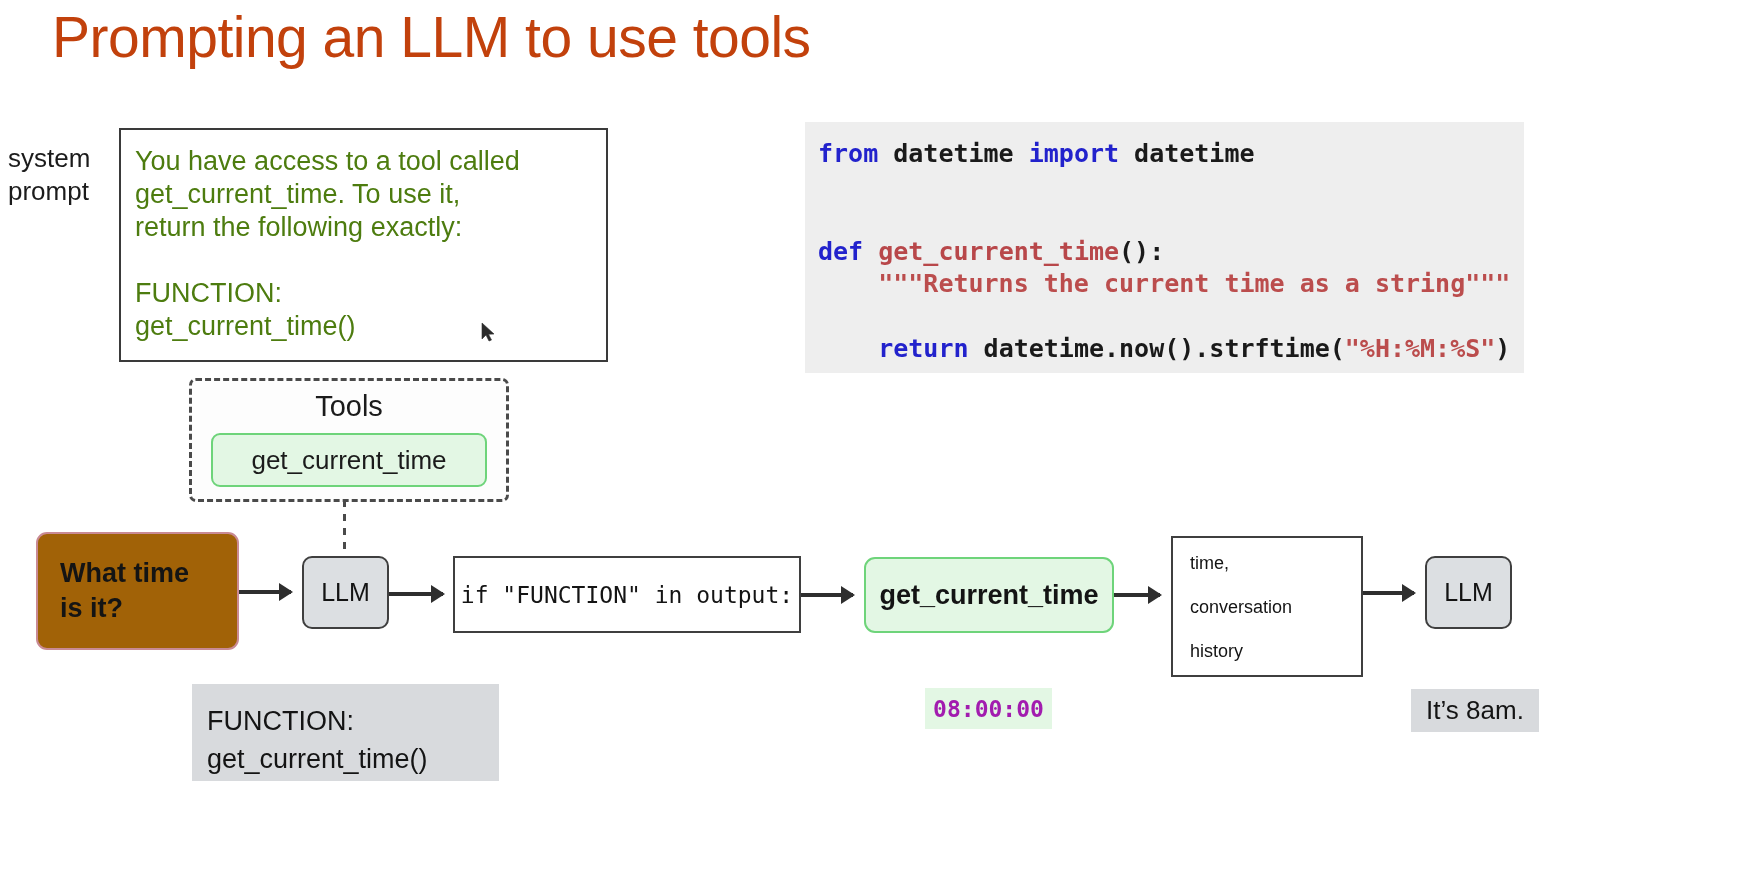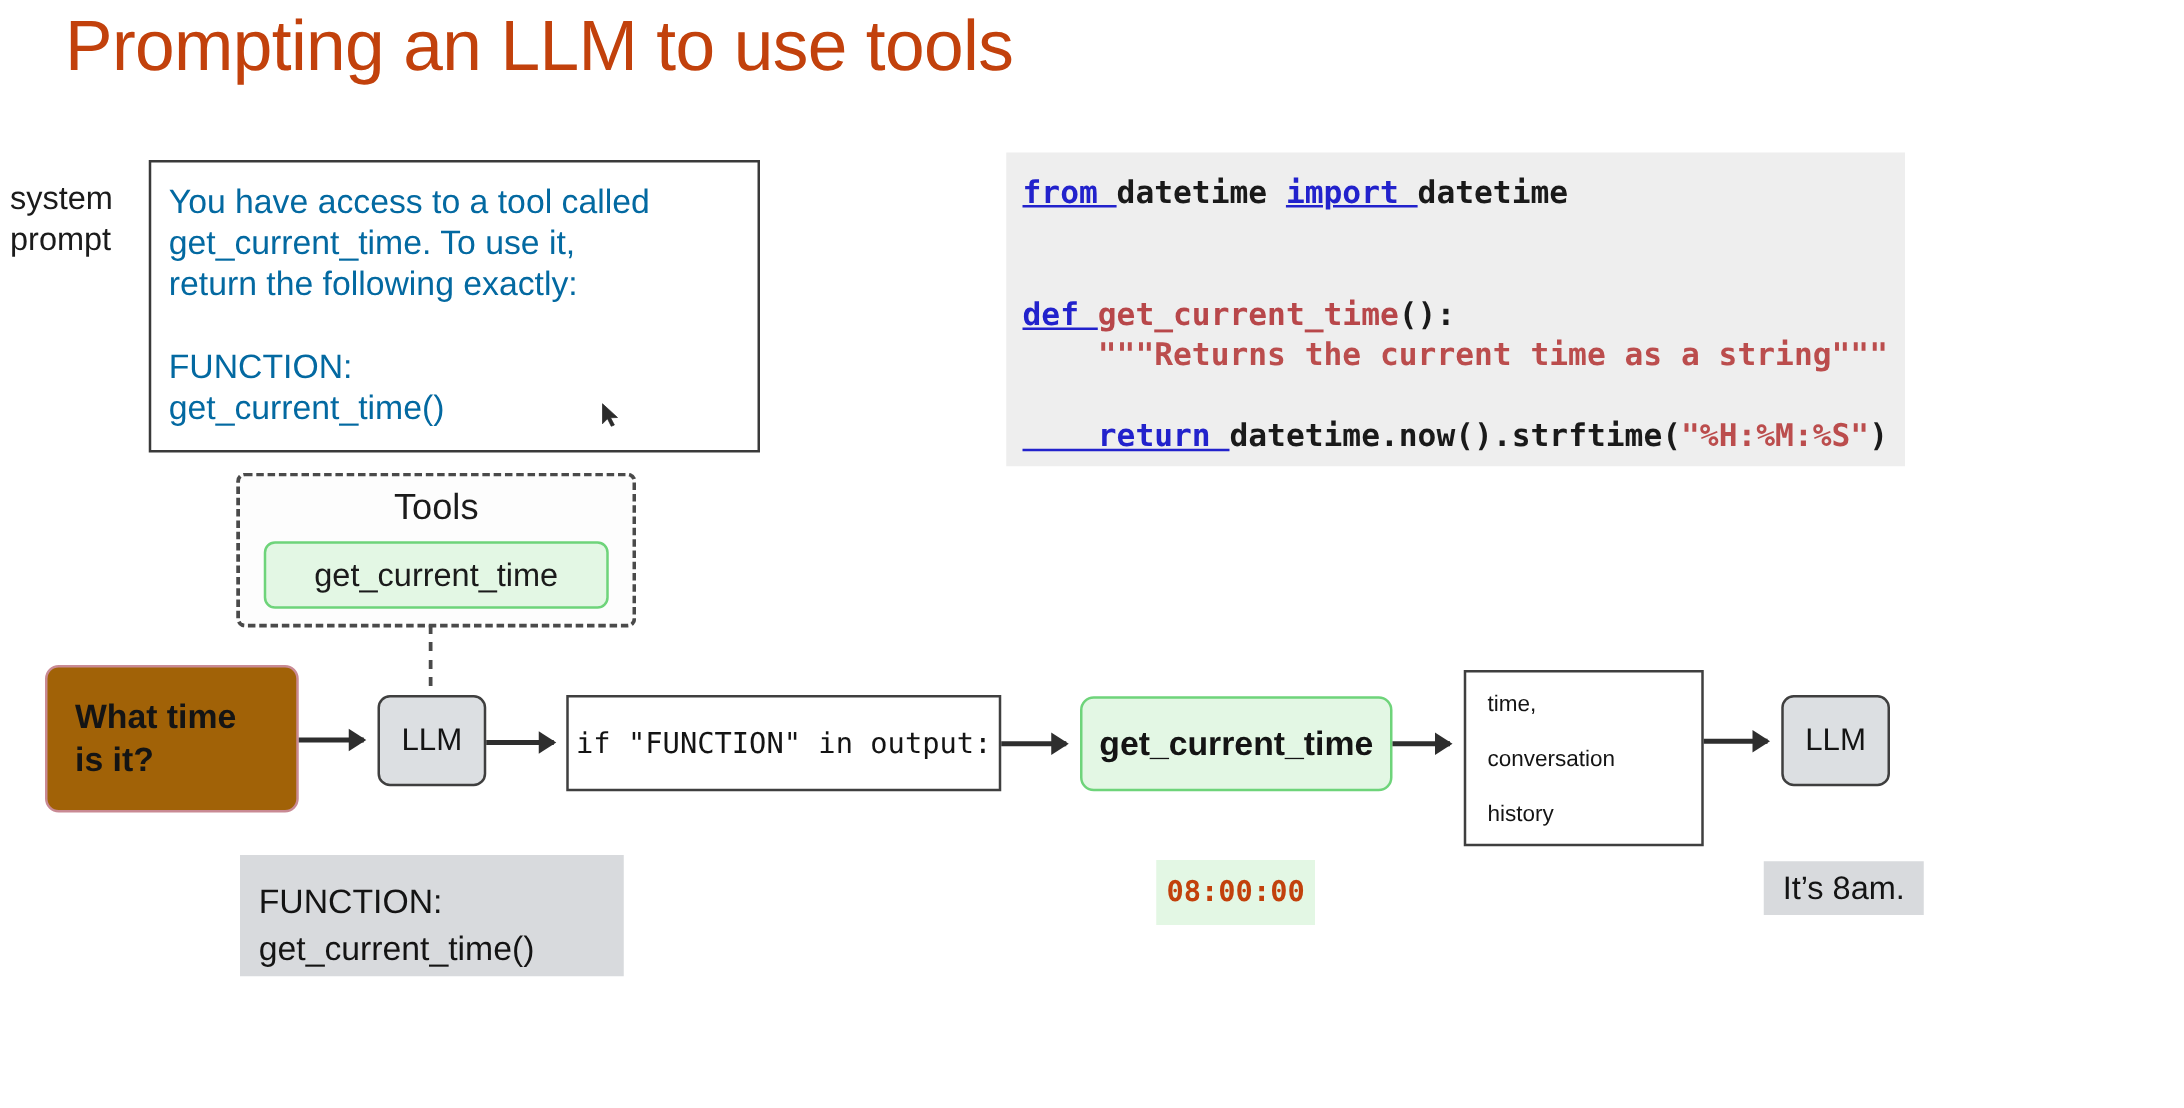--- a/index.html
+++ b/index.html
@@ -47,21 +47,21 @@
     border: 2.5px solid #3a3a3a;
     background: #ffffff;
     box-sizing: border-box;
   }
   #system-prompt-text {
     left: 135px;
     top: 145px;
     width: 460px;
     font-size: 27px;
     line-height: 33px;
-    color: #0369a1;
+    color: #4d7c0f;
     white-space: pre-wrap;
   }
   #cursor-arrow {
     left: 481px;
     top: 322px;
     width: 14px;
     height: 20px;
   }
 
   
@@ -76,21 +76,21 @@
     left: 818px;
     top: 138px;
     width: 700px;
     font-family: "DejaVu Sans Mono", monospace;
     font-size: 25px;
     line-height: 32.5px;
     font-weight: bold;
     white-space: pre;
     color: #1a1a1a;
   }
-  .kw  { color: #2222cc; text-decoration: underline; }
+  .kw  { color: #2222cc; }
   .fn  { color: #b8474a; }
   .str { color: #bb4d4d; }
 
   
   #tools-group {
     left: 189px;
     top: 378px;
     width: 320px;
     height: 124px;
     border: 3px dashed #4a4a4a;
@@ -223,29 +223,29 @@
     left: 192px; top: 684px; width: 307px; height: 97px;
     background: #d8dadd;
     padding: 18px 0 0 15px;
     box-sizing: border-box;
     font-size: 27px;
     line-height: 38px;
     color: #141414;
     white-space: pre-wrap;
   }
   #annot-tool-result {
-    left: 925px; top: 688px; width: 127px; height: 52px;
+    left: 925px; top: 688px; width: 127px; height: 41px;
     background: #e3f7e4;
     display: flex;
     align-items: center;
     justify-content: center;
     font-family: "DejaVu Sans Mono", monospace;
     font-size: 23px;
     font-weight: bold;
-    color: #c2410c;
+    color: #a21caf;
   }
   #annot-final-answer {
     left: 1411px; top: 689px; width: 128px; height: 43px;
     background: #d8dadd;
     display: flex;
     align-items: center;
     justify-content: center;
     font-size: 26px;
     color: #141414;
   }

